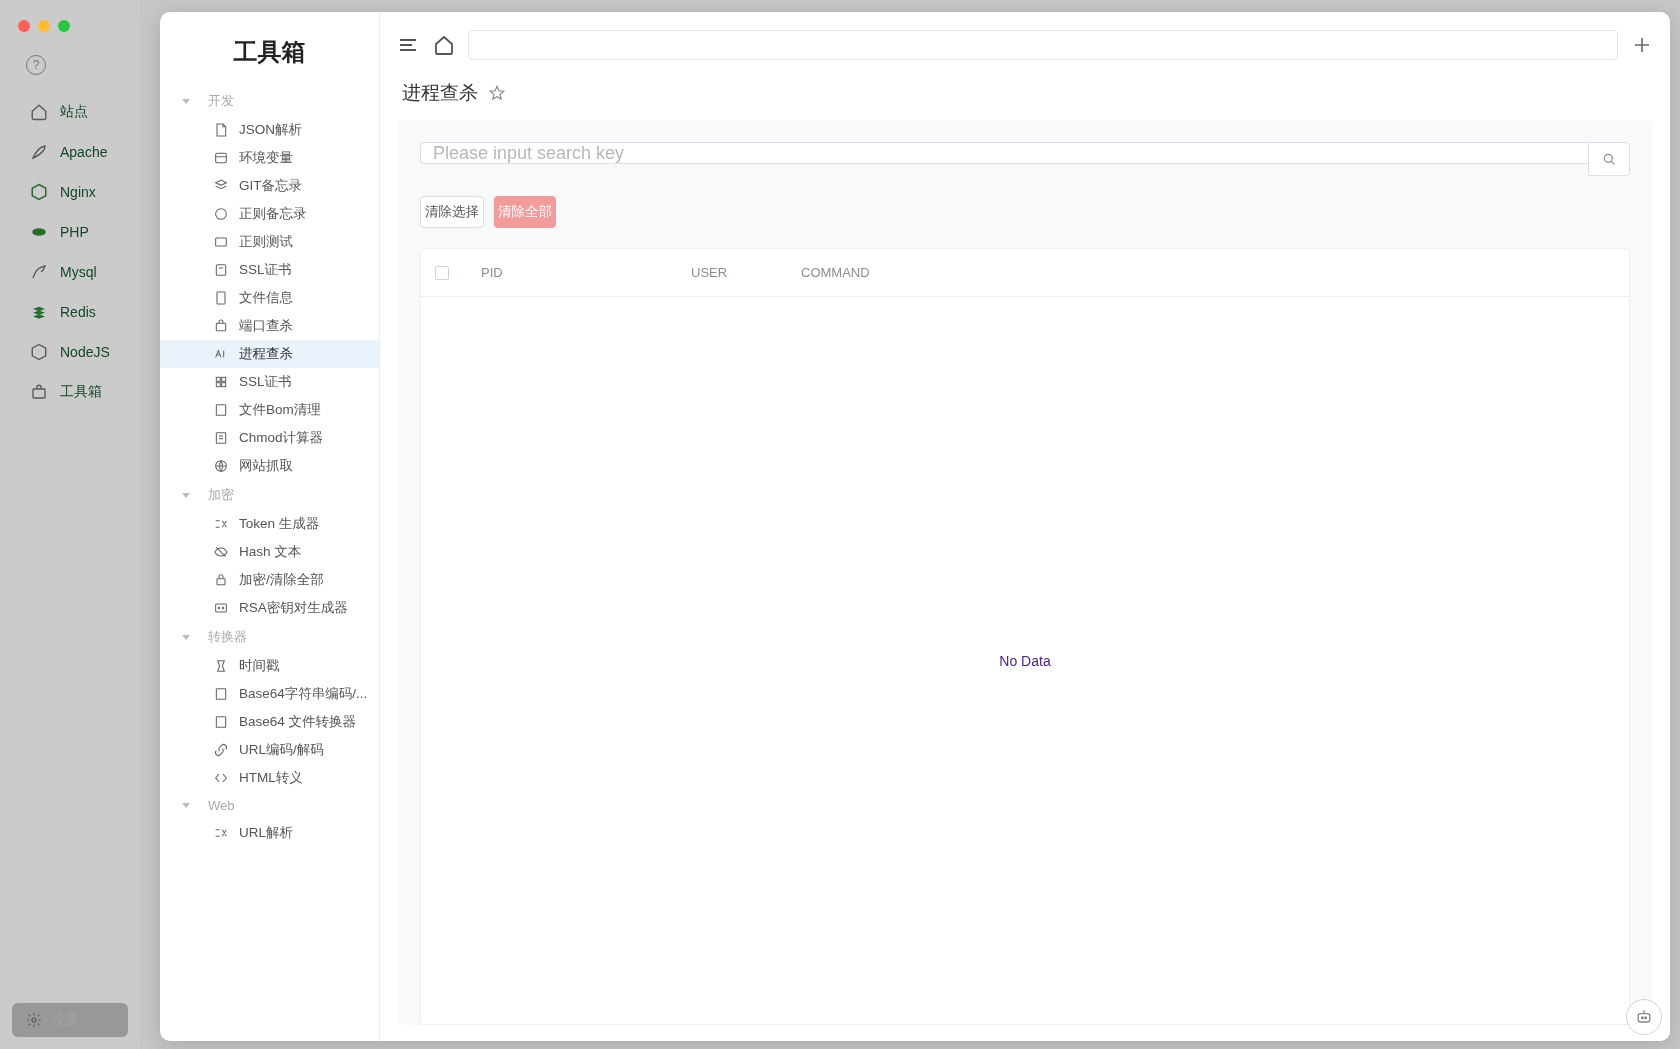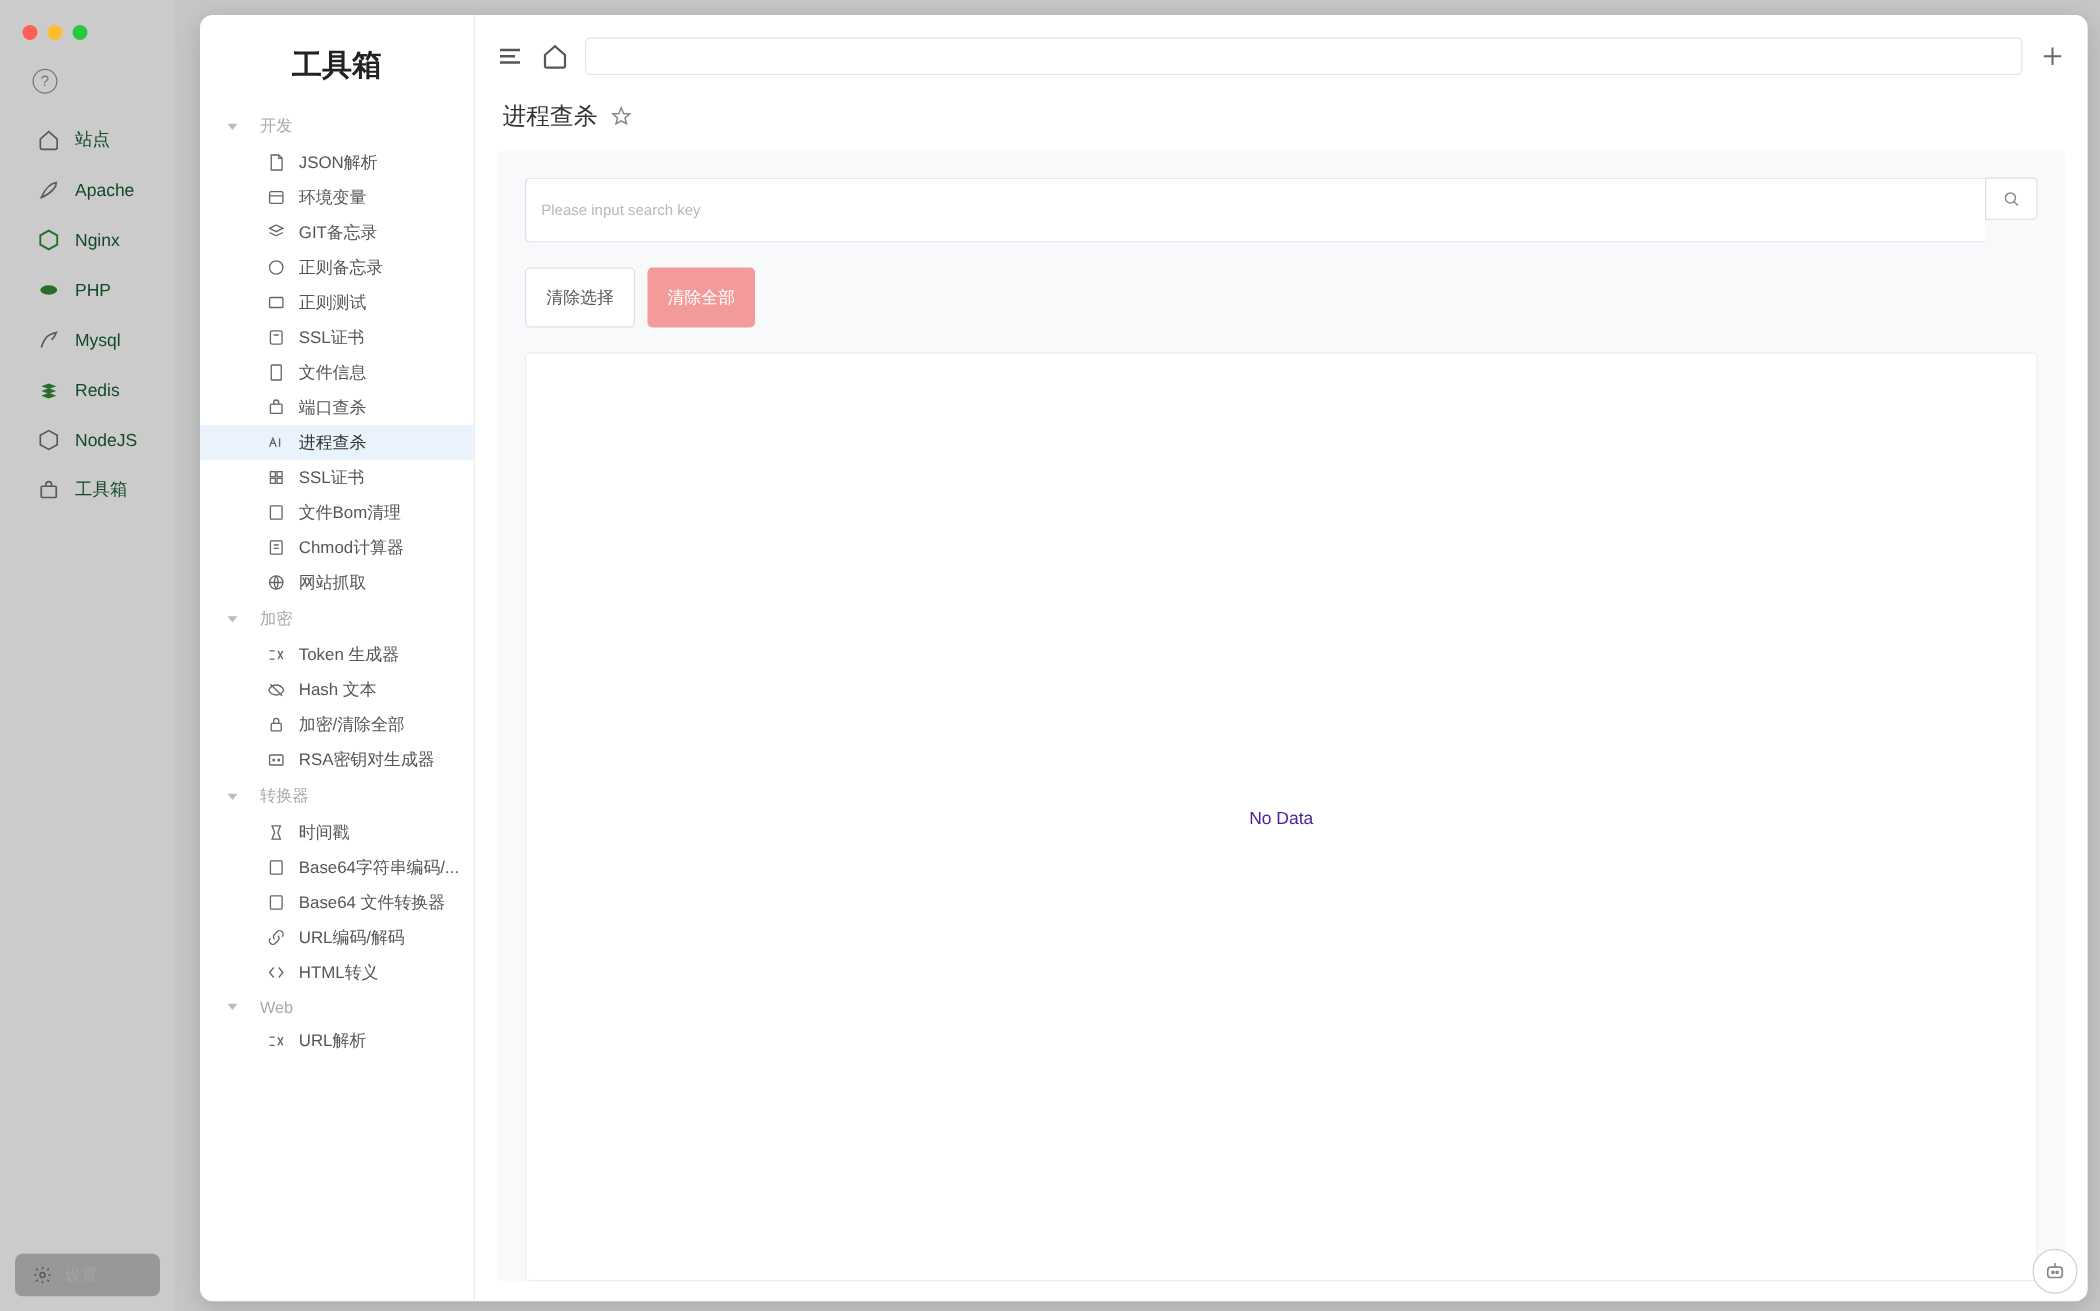--- a/index.html
+++ b/index.html
@@ -40,26 +40,26 @@
 .icon-btn { width:24px; height:24px; color:#555; display:flex; align-items:center; justify-content:center; cursor:pointer; }
 .search-long { flex:1; height:30px; border:1px solid #e3e5e8; border-radius:4px; padding:0 10px; font-size:13px; background:#fff; }
 .plus-btn { width:24px; height:24px; color:#666; display:flex; align-items:center; justify-content:center; cursor:pointer; }
 
 .page-title-row { display:flex; align-items:center; gap:10px; padding:2px 0 14px 6px; }
 .page-title { font-size:19px; color:#333; font-weight:500; }
 .star-btn { color:#888; cursor:pointer; width:18px; height:18px; }
 
 .card { background:#f8f9fa; border-radius:6px; padding:22px 22px 0; flex:1; display:flex; flex-direction:column; margin:0 2px 2px; }
 .search-row { display:flex; gap:0; margin-bottom:20px; }
-.search-input { flex:1; height:52px; border:1px solid #dcdfe6; border-right:none; border-radius:4px 0 0 4px; padding:0 12px; font-size:12px; color:#555; background:#fff; }
+.search-input { flex:1; height:22px; border:1px solid #dcdfe6; border-right:none; border-radius:4px 0 0 4px; padding:0 12px; font-size:18px; color:#555; background:#fff; }
 .search-input::placeholder { color:#b5b8bd; }
 .search-btn { width:42px; height:34px; border:1px solid #dcdfe6; border-radius:0 4px 4px 0; background:#fff; color:#888; display:flex; align-items:center; justify-content:center; cursor:pointer; }
 
 .btn-row { display:flex; gap:10px; margin-bottom:20px; }
-.btn { height:48px; padding:0 16px; border-radius:4px; font-size:13.5px; cursor:pointer; display:flex; align-items:center; }
+.btn { height:32px; padding:0 4px; border-radius:4px; font-size:13.5px; cursor:pointer; display:flex; align-items:center; }
 .btn.outline { background:#fff; border:1px solid #dcdfe6; color:#555; }
 .btn.danger { background:#f39b9b; border:none; color:#fff; }
 
 .table-wrap { background:#fff; border:1px solid #eceef0; border-radius:4px; flex:1; display:flex; flex-direction:column; }
 .thead { display:flex; align-items:center; height:48px; border-bottom:1px solid #eceef0; padding:0 14px; color:#8a8f97; font-size:13px; }
 .th-chk { width:46px; }
 .chk { width:14px; height:14px; border:1px solid #cfd3d8; border-radius:2px; }
 .th.pid { width:210px; }
 .th.user { width:110px; }
 .th.cmd { flex:1; }
@@ -424,20 +424,28 @@
               <circle cx="11" cy="11" r="6"></circle>
               <line x1="20" y1="20" x2="15.5" y2="15.5"></line>
             </svg>
           </div>
       </div>
       <div class="btn-row">
         <div class="btn outline">清除选择</div>
         <div class="btn danger">清除全部</div>
       </div>
       <div class="table-wrap">
+        <div class="thead">
+          <div class="th-chk">
+              <div class="chk"></div>
+            </div>
+          <div class="th pid">PID</div>
+          <div class="th user">USER</div>
+          <div class="th cmd">COMMAND</div>
+        </div>
         <div class="empty">No Data</div>
       </div>
     </div>
   </div>
 </div>
 
 <div class="bot">
   <svg viewBox="0 0 24 24" fill="none" stroke="currentColor" stroke-width="1.6" style="width:20px;height:20px">
       <rect x="5" y="8" width="14" height="10" rx="3"></rect>
       <circle cx="10" cy="13" r="1" fill="currentColor"></circle>

